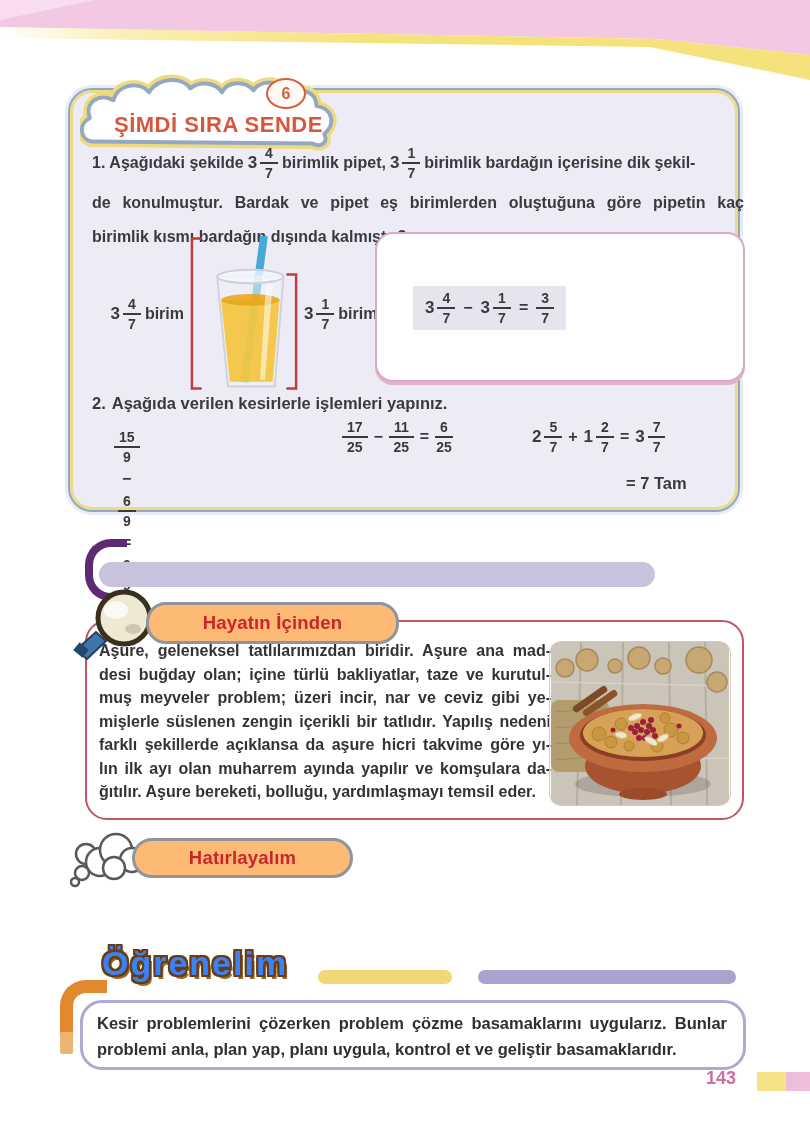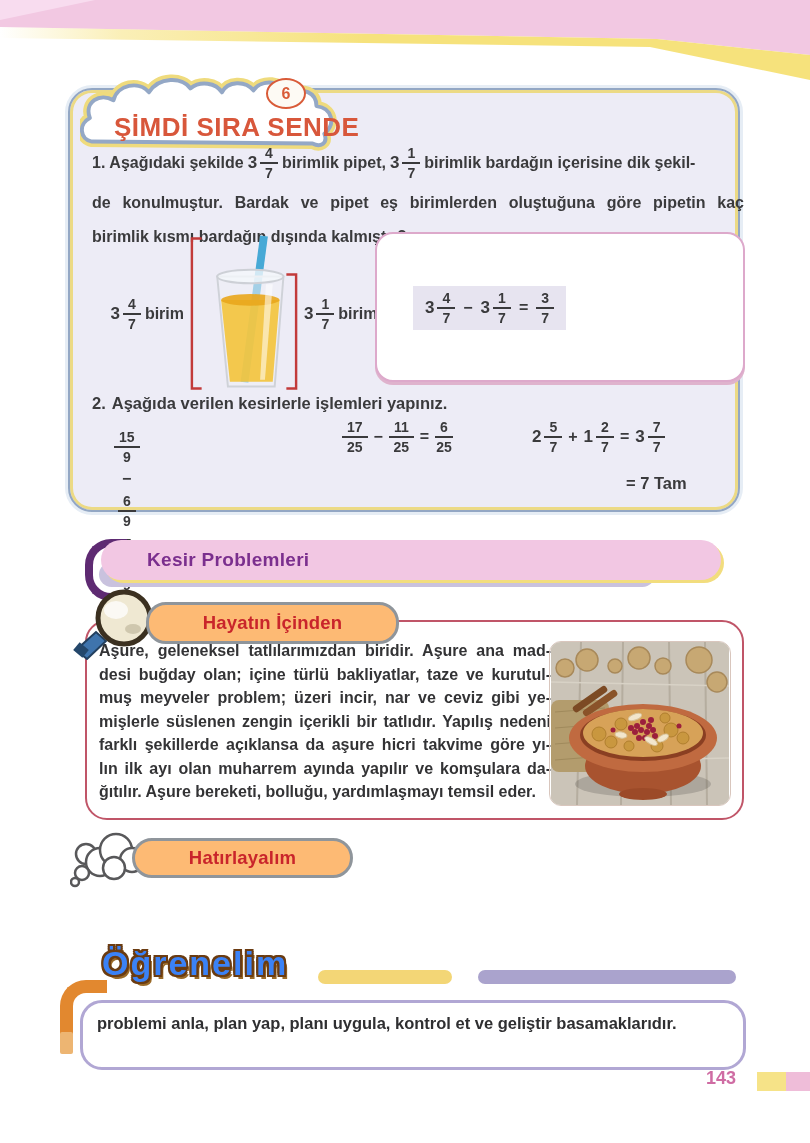--- a/index.html
+++ b/index.html
@@ -17,21 +17,21 @@
     left:68px;top:88px;width:668px;height:420px;
     background:#edecf6;border:2px solid #93a7c4;border-radius:24px;
     box-shadow:0 0 0 3px #e6edf5, inset 0 0 0 3px #ecda85;
   }
   .cloud-svg{left:10px;top:-16px;width:268px;height:80px;}
   .badge6{
     left:196px;top:-12px;width:36px;height:27px;border:2.5px solid #d95b38;border-radius:50%;
     color:#d95b38;font-weight:bold;font-size:16px;display:flex;align-items:center;justify-content:center;
     background:#fdfaf4;
   }
-  .sss-title{left:44px;top:22px;font-size:26px;font-weight:bold;color:#d8573b;letter-spacing:.5px;}
+  .sss-title{left:44px;top:22px;font-size:22px;font-weight:bold;color:#d8573b;letter-spacing:.5px;}
 
   .p1{left:22px;top:50px;width:652px;font-size:16px;font-weight:600;}
   .p1-line1{display:flex;align-items:center;gap:4px;height:46px;white-space:nowrap;}
   .pnum{font-weight:bold;}
   .bodyline{line-height:34px;}
   .just{text-align:justify;text-align-last:justify;}
 
   .mixed{display:inline-flex;align-items:center;gap:3px;}
   .whole{font-size:17px;font-weight:bold;}
   .frac{display:inline-flex;flex-direction:column;align-items:center;font-size:14px;font-weight:bold;line-height:1;}
@@ -290,23 +290,20 @@
           </span>
         </span>
     </div>
 
     <div class="abs tam">= 7 Tam</div>
   </div>
 
   <div class="abs banner">
     <div class="abs banner-shadow"></div>
     <div class="abs banner-c"></div>
-    <div class="abs banner-pill">
-      <span class="banner-title">Kesir Problemleri</span>
-    </div>
   </div>
 
   <div class="abs hayat-box">
     <div class="hayat-text">
       <div class="just">Aşure, geleneksel tatlılarımızdan biridir. Aşure ana mad-</div>
       <div class="just">desi buğday olan; içine türlü bakliyatlar, taze ve kurutul-</div>
       <div class="just">muş meyveler problem; üzeri incir, nar ve ceviz gibi ye-</div>
       <div class="just">mişlerle süslenen zengin içerikli bir tatlıdır. Yapılış nedeni</div>
       <div class="just">farklı şekillerde açıklansa da aşure hicri takvime göre yı-</div>
       <div class="just">lın ilk ayı olan muharrem ayında yapılır ve komşulara da-</div>
@@ -431,20 +428,21 @@
   </div>
 
   <div class="abs ogren-title">Öğrenelim</div>
   <div class="abs bar-yellow"></div>
   <div class="abs bar-purple"></div>
   <div class="abs ogren-bracket-a"></div>
   <div class="abs ogren-bracket-b"></div>
 
   <div class="abs ogren-box">
     <div class="ogren-text">
+      <div class="just">Kesir problemlerini çözerken problem çözme basamaklarını uygularız. Bunlar</div>
       <div>problemi anla, plan yap, planı uygula, kontrol et ve geliştir basamaklarıdır.</div>
     </div>
   </div>
 
   <div class="abs page-num">143</div>
   <div class="abs fmark-y"></div>
   <div class="abs fmark-p"></div>
 
 </div>
 

